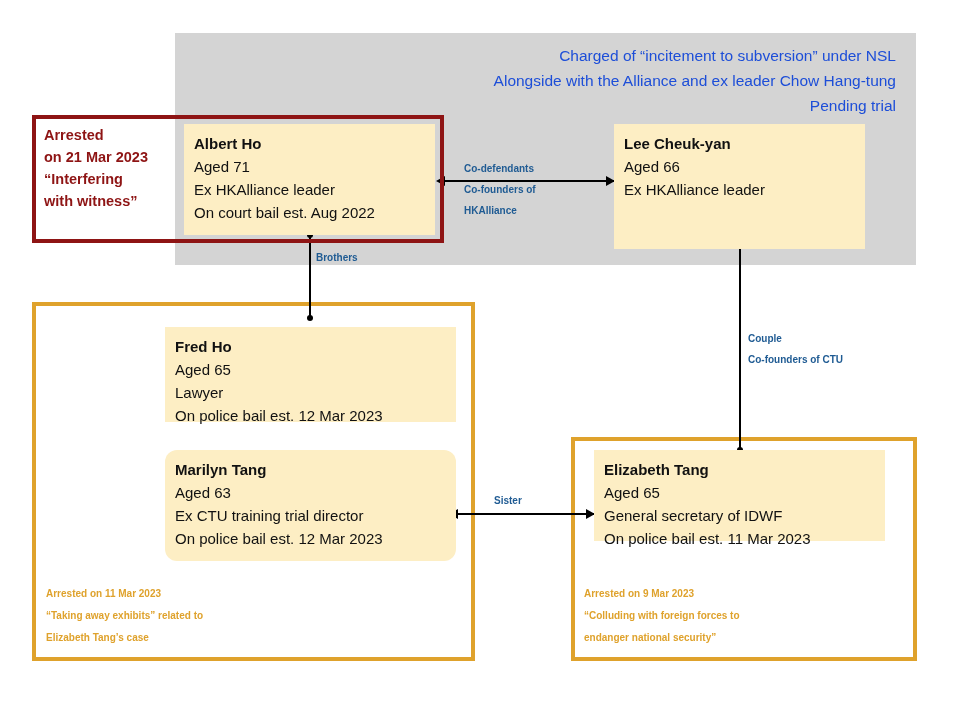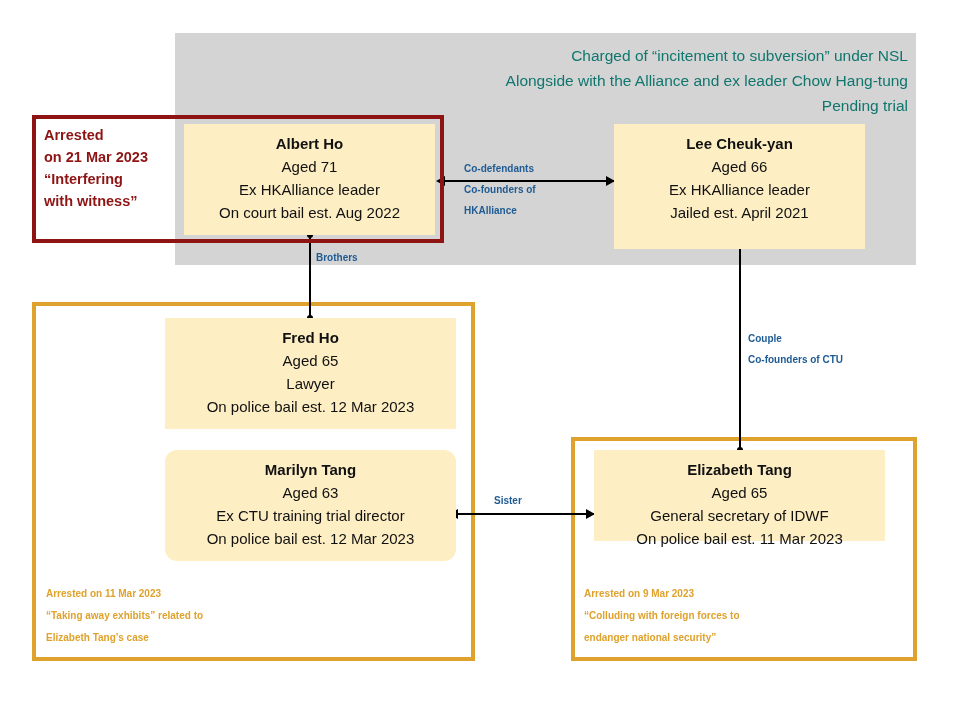--- a/index.html
+++ b/index.html
@@ -22,24 +22,24 @@
   .gray-region {
     position: absolute;
     left: 175px;
     top: 33px;
     width: 741px;
     height: 232px;
     background: #d4d4d4;
   }
   .gray-caption {
     position: absolute;
-    right: 8px;
+    right: 20px;
     top: 10px;
     text-align: right;
-    color: #0f766e;
+    color: #1d4ed8;
     font-size: 15.5px;
     line-height: 25px;
     white-space: nowrap;
   }
 
   .red-region {
     position: absolute;
     left: 32px;
     top: 115px;
     width: 412px;
@@ -85,35 +85,35 @@
     line-height: 22px;
   }
   .orange-caption-left { left: 46px; top: 583px; width: 400px; }
   .orange-caption-right { left: 584px; top: 583px; width: 330px; }
 
   
   .card {
     position: absolute;
     background: #fdeec4;
     box-sizing: border-box;
-    text-align: center;
+    text-align: left;
     padding: 8px 10px;
     color: #111111;
     font-size: 15px;
     line-height: 23px;
   }
   .card .nm {
     font-weight: bold;
     display: block;
   }
   .card .ln { display: block; }
 
   .card-albert    { left: 184px; top: 124px; width: 251px; height: 111px; }
   .card-lee       { left: 614px; top: 124px; width: 251px; height: 125px; }
-  .card-fred      { left: 165px; top: 318px; width: 291px; height: 111px; }
+  .card-fred      { left: 165px; top: 327px; width: 291px; height: 95px; }
   .card-marilyn   { left: 165px; top: 450px; width: 291px; height: 111px; border-radius: 12px; }
   .card-elizabeth { left: 594px; top: 450px; width: 291px; height: 91px; }
 
   
   .edge {
     position: absolute;
     background: #000000;
   }
   .edge-h { height: 1.5px; }
   .edge-v { width: 1.5px; }
@@ -221,21 +221,20 @@
     <span class="nm">Albert Ho</span>
     <span class="ln">Aged 71</span>
     <span class="ln">Ex HKAlliance leader</span>
     <span class="ln">On court bail est. Aug 2022</span>
   </div>
 
   <div class="card card-lee">
     <span class="nm">Lee Cheuk-yan</span>
     <span class="ln">Aged 66</span>
     <span class="ln">Ex HKAlliance leader</span>
-    <span class="ln">Jailed est. April 2021</span>
   </div>
 
   <div class="card card-fred">
     <span class="nm">Fred Ho</span>
     <span class="ln">Aged 65</span>
     <span class="ln">Lawyer</span>
     <span class="ln">On police bail est. 12 Mar 2023</span>
   </div>
 
   <div class="card card-marilyn">

